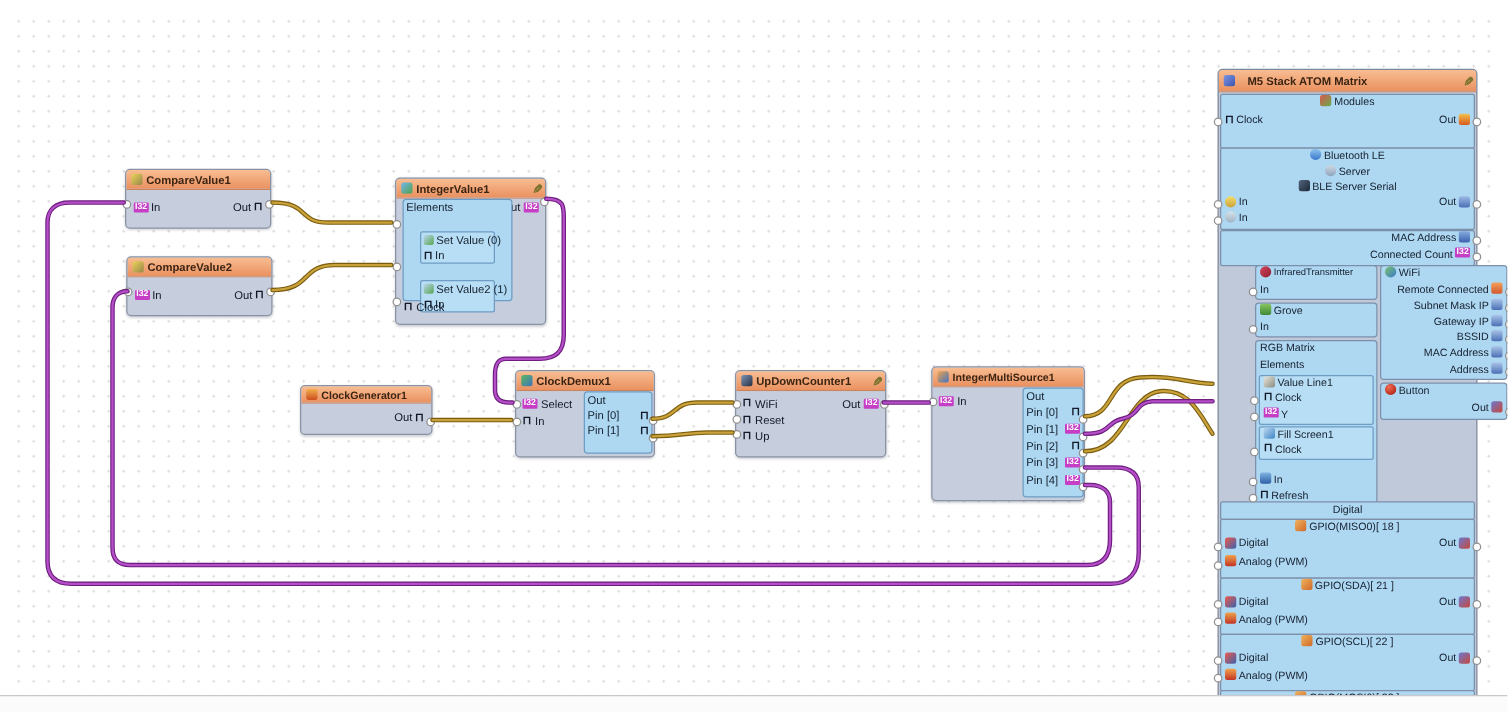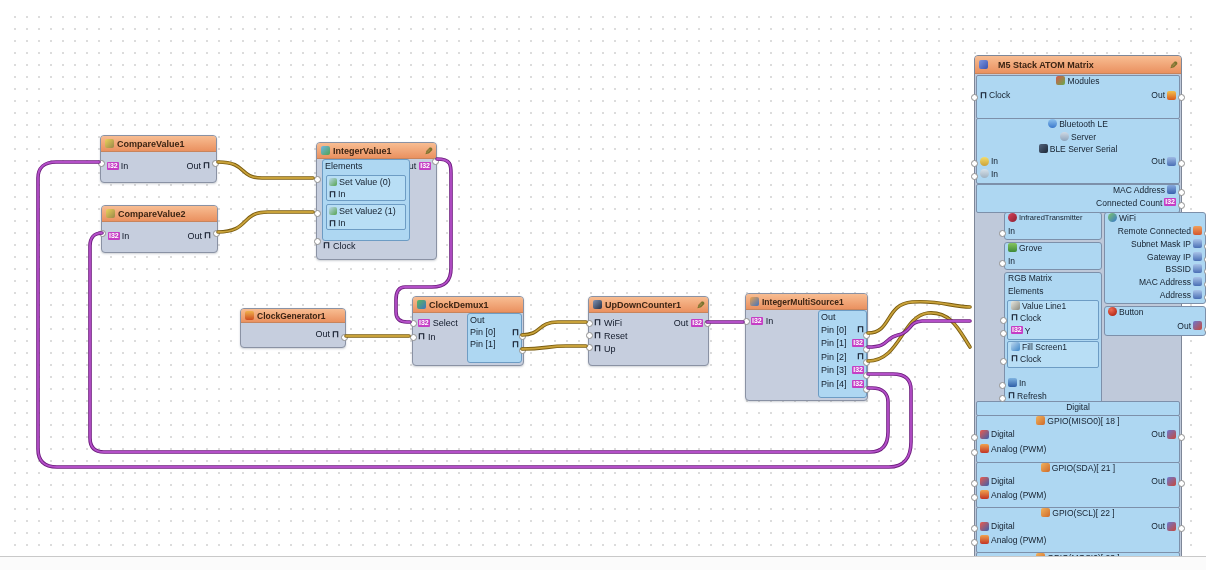--- a/index.html
+++ b/index.html
@@ -22,21 +22,21 @@
         border-radius:3px 3px 0 0;font-weight:bold;color:#3c2413;white-space:nowrap;font-size:9px;}
   .sp{flex:1}
   .pencil{font-size:10px;line-height:10px;color:#77722c;transform:rotate(90deg);}
   .brow{display:flex;justify-content:space-between;align-items:center;padding:0 6px;height:27px;color:#101828;}
   .row{position:absolute;display:flex;align-items:center;gap:3px;padding:0 5px;height:13px;white-space:nowrap;color:#101828;}
   .pin{position:absolute;width:5px;height:5px;background:#fff;border:1px solid #8f8f8f;border-radius:50%;z-index:12;}
   .i32{display:inline-block;background:var(--i32-magenta);color:#fff;font-size:7px;font-weight:bold;
        line-height:8px;padding:0 1px;border-radius:1px;}
   .pulse{font-size:9px;font-weight:bold;line-height:9px;color:#101828;}
   .ibox{position:absolute;background:#aed7f2;border:1px solid #6d9cc4;border-radius:3px;}
-  .subbox{margin:3px;background:#b8def5;border:1px solid #6d9cc4;border-radius:2px;}
+  .subbox{margin:13px;background:#b8def5;border:1px solid #6d9cc4;border-radius:2px;}
   .srow{display:flex;align-items:center;gap:2px;padding:0 2px;height:12px;white-space:nowrap;}
 
   .ic{display:inline-block;width:9px;height:9px;border-radius:2px;flex:none;}
   .ic-compare{background:linear-gradient(135deg,#ecd25a,#97874a)}
   .ic-intval{background:linear-gradient(135deg,#6fb6e8,#54a24e)}
   .ic-setval{background:linear-gradient(135deg,#bcd8ef,#56a44e);width:8px;height:8px}
   .ic-clkgen{background:linear-gradient(180deg,#f0b24c,#cf4c20)}
   .ic-demux{background:linear-gradient(135deg,#5cb85c,#3f74c0)}
   .ic-updown{background:linear-gradient(135deg,#7e93b5,#252e42)}
   .ic-ims{background:linear-gradient(135deg,#f0a24c,#3f74c0)}

